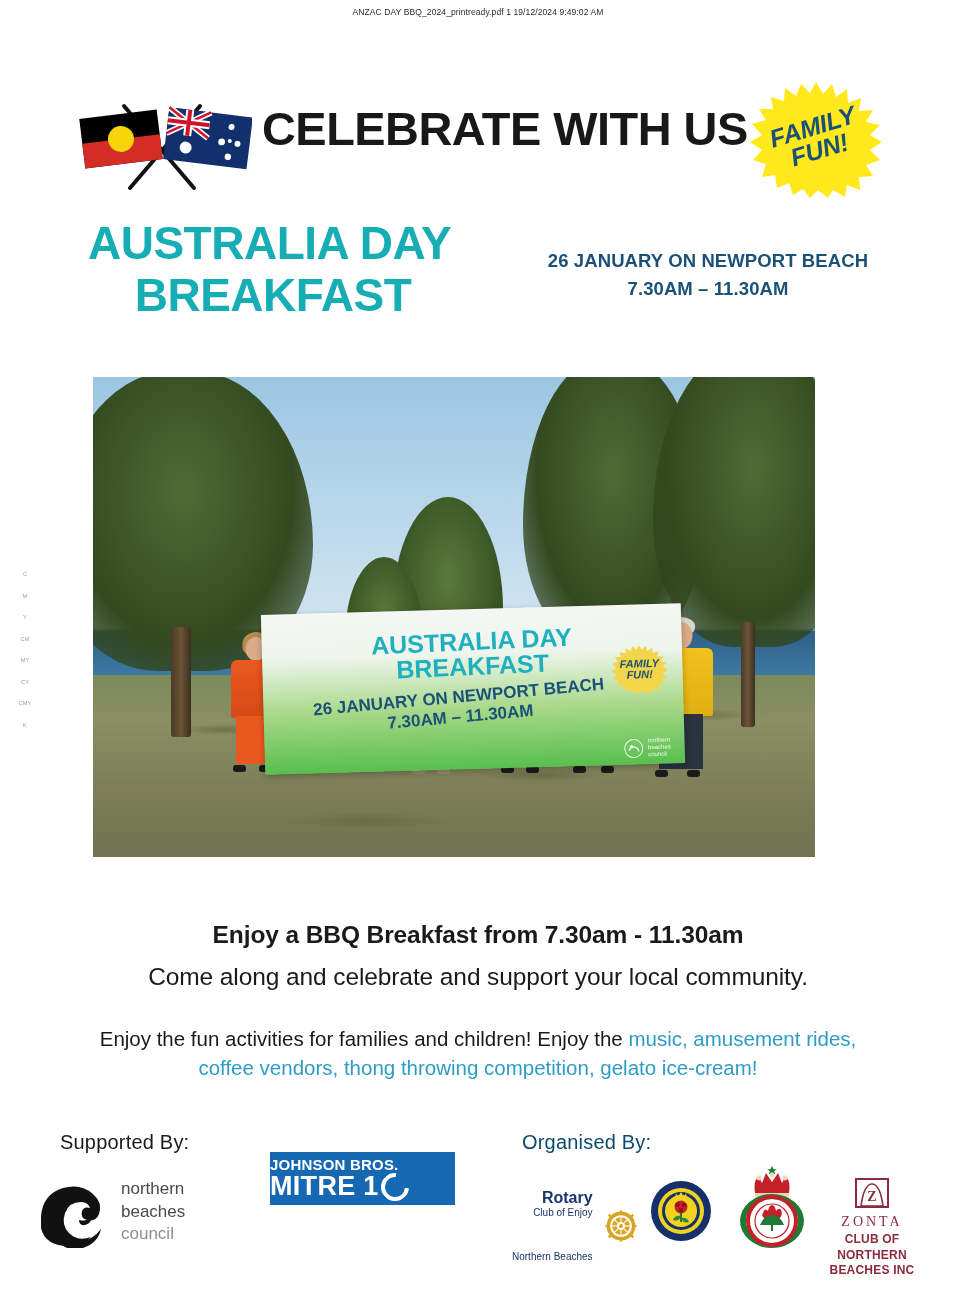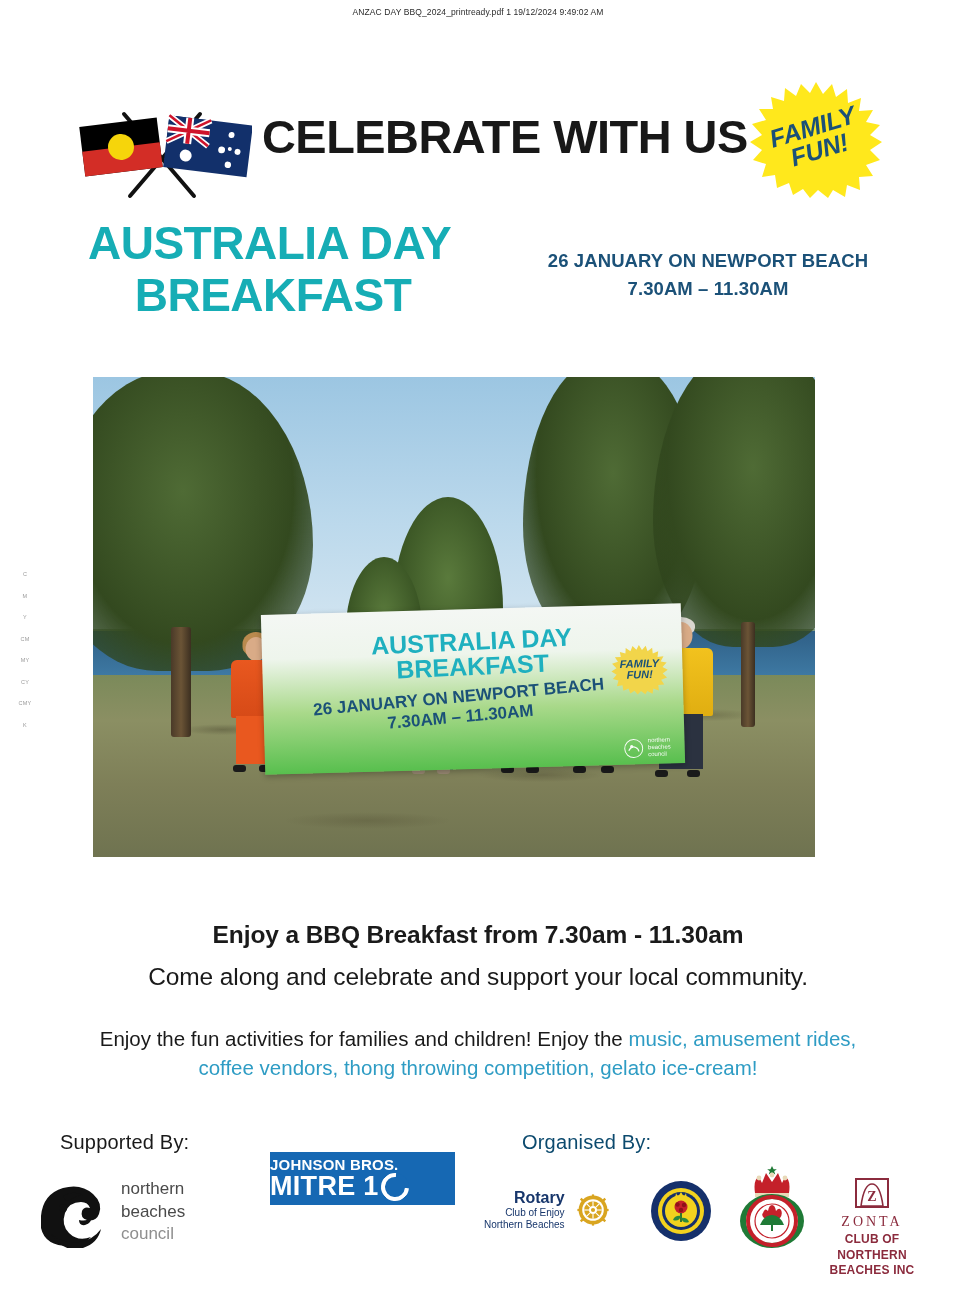--- a/index.html
+++ b/index.html
@@ -44,21 +44,21 @@
   .colorbar span {
     font-size: 5.5px;
     color: #9a9a9a;
     letter-spacing: .2px;
     line-height: 1;
   }
 
   
   .hero {
     position: absolute;
-    top: 86px;
+    top: 78px;
     left: 0;
     width: 776px;
     height: 130px;
   }
 
   .flags {
     position: absolute;
     left: 72px;
     top: 10px;
     width: 180px;
@@ -292,27 +292,27 @@
     color:#fff;
   }
   .mitre-logo .l1 { font-size:15px; font-weight:700; letter-spacing:.2px; line-height:1; }
   .mitre-logo .l2 { font-size:27px; font-weight:700; letter-spacing:.3px; line-height:1; margin-top:1px; display:flex; align-items:center; }
   .mitre-o {
     display:inline-block; width:20px; height:20px; border:4px solid #fff;
     border-radius:50%; margin-left:2px; border-right-color:#1668b3; transform:rotate(-40deg);
   }
 
   .rotary-logo {
-    position:absolute; left:484px; top:1190px;
+    position:absolute; left:512px; top:1190px;
     display:flex; align-items:center; gap:12px;
   }
   .rotary-txt { text-align:right; color:#17366b; }
   .rotary-txt .r1 { font-size:16px; font-weight:700; line-height:1.05; }
   .rotary-txt .r2 { font-size:10px; line-height:1.2; }
-  .rotary-txt .r3 { font-size:10px; line-height:1.2; }
+  .rotary-txt .r3 { font-size:10px; line-height:1.2;margin-top:32px; }
   .rotary-wheel { width:32px; height:32px; }
 
   .ses-logo { position:absolute; left:650px; top:1180px; width:62px; height:62px; }
   .rfs-logo { position:absolute; left:733px; top:1163px; width:78px; height:88px; }
 
   .zonta-logo {
     position:absolute; left:822px; top:1178px; width:100px; text-align:center;
     color:#8b2b3d;
   }
   .zonta-mark { width:34px; height:30px; margin:0 auto 3px; }

